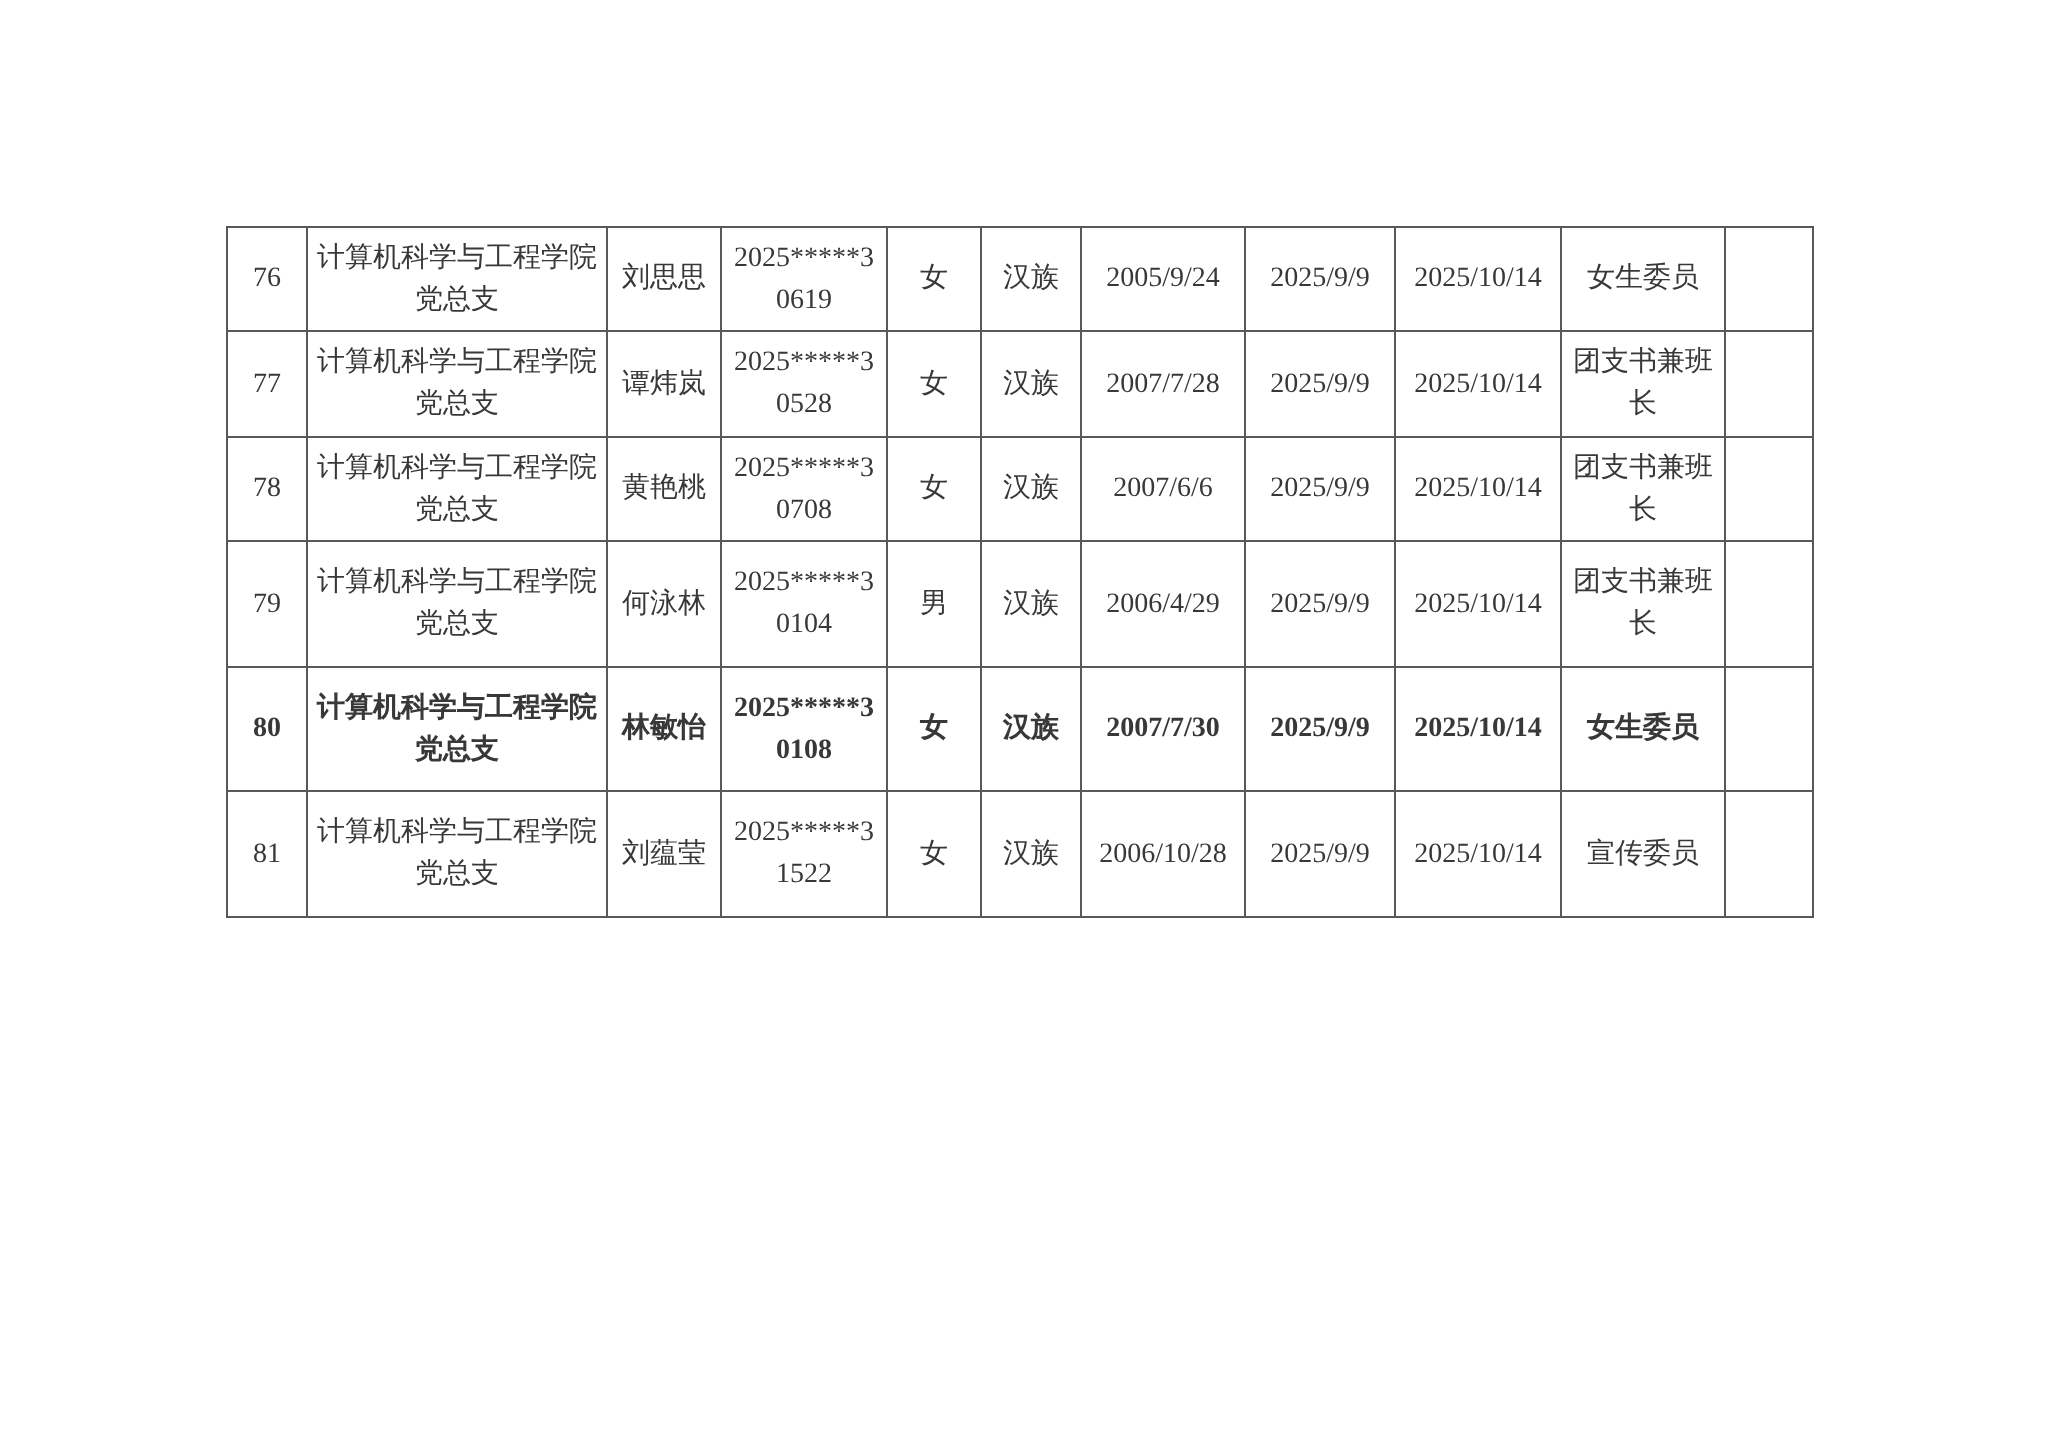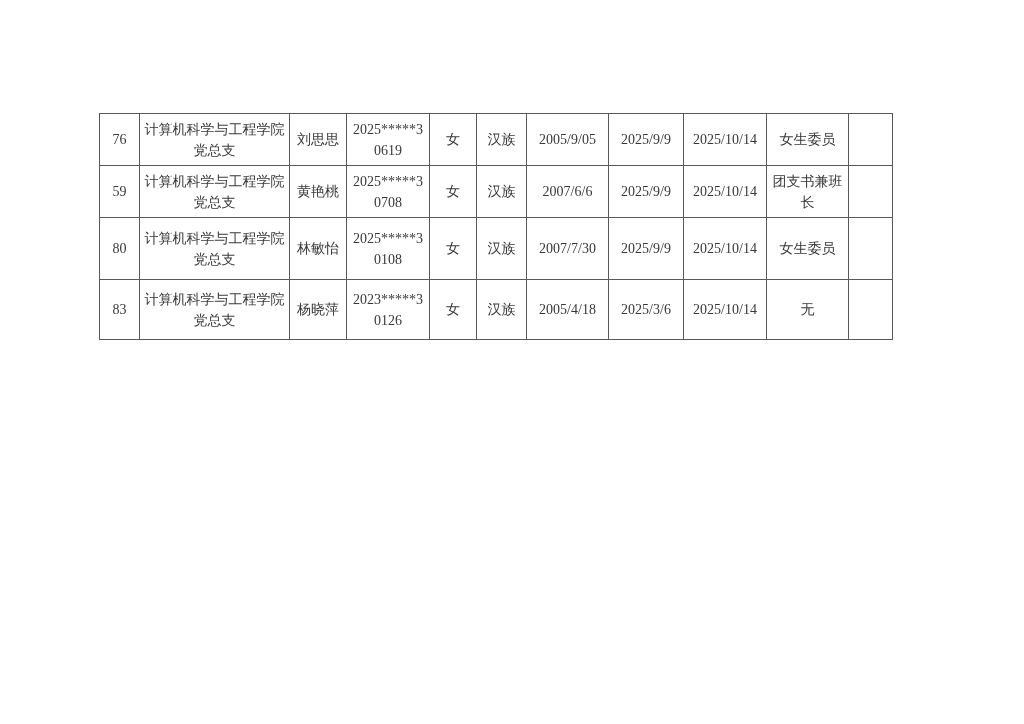--- a/index.html
+++ b/index.html
@@ -13,21 +13,21 @@
   }
   .document-page {
     position: relative;
     width: 1024px;
     height: 724px;
     background: #ffffff;
     overflow: hidden;
   }
   table.roster-table {
     position: absolute;
-    left: 99px;
+    left: 113px;
     top: 113px;
     border-collapse: collapse;
     table-layout: fixed;
     width: 793px;
   }
   table.roster-table td {
     border: 1px solid #595959;
     text-align: center;
     vertical-align: middle;
     font-size: 14px;
@@ -38,21 +38,21 @@
   }
   
   td.cell-id-number   { word-break: break-all; white-space: pre-line; }
   td.cell-organization{ line-height: 22px; }
   td.cell-position    { line-height: 22px; }
   
   tr.r0 { height: 52px; }
   tr.r1 { height: 53px; }
   tr.r2 { height: 52px; }
   tr.r3 { height: 63px; }
-  tr.r4 { height: 62px; }
+  tr.r4 { height: 62px; font-weight: bold; }
   tr.r5 { height: 63px; }
   tr.r6 { height: 60px; }
   tr.r7 { height: 60px; }
 </style>
 </head>
 <body>
 
 <div class="document-page">
   <table class="roster-table">
     <colgroup>
@@ -70,63 +70,91 @@
     </colgroup>
     <tbody id="roster-body">
         <tr class="r0">
           <td class="cell-row-number">76</td>
           <td class="cell-organization">计算机科学与工程学院党总支</td>
           <td class="cell-name">刘思思</td>
           <td class="cell-id-number">2025*****3
 0619</td>
           <td class="cell-gender">女</td>
           <td class="cell-ethnicity">汉族</td>
-          <td class="cell-birth-date">2005/9/05</td>
+          <td class="cell-birth-date">2005/9/24</td>
           <td class="cell-date-1">2025/9/9</td>
           <td class="cell-date-2">2025/10/14</td>
           <td class="cell-position">女生委员</td>
           <td class="cell-remark"></td>
         </tr>
+        <tr class="r1">
+          <td class="cell-row-number">77</td>
+          <td class="cell-organization">计算机科学与工程学院党总支</td>
+          <td class="cell-name">谭炜岚</td>
+          <td class="cell-id-number">2025*****3
+0528</td>
+          <td class="cell-gender">女</td>
+          <td class="cell-ethnicity">汉族</td>
+          <td class="cell-birth-date">2007/7/28</td>
+          <td class="cell-date-1">2025/9/9</td>
+          <td class="cell-date-2">2025/10/14</td>
+          <td class="cell-position">团支书兼班长</td>
+          <td class="cell-remark"></td>
+        </tr>
         <tr class="r2">
-          <td class="cell-row-number">59</td>
+          <td class="cell-row-number">78</td>
           <td class="cell-organization">计算机科学与工程学院党总支</td>
           <td class="cell-name">黄艳桃</td>
           <td class="cell-id-number">2025*****3
 0708</td>
           <td class="cell-gender">女</td>
           <td class="cell-ethnicity">汉族</td>
           <td class="cell-birth-date">2007/6/6</td>
+          <td class="cell-date-1">2025/9/9</td>
+          <td class="cell-date-2">2025/10/14</td>
+          <td class="cell-position">团支书兼班长</td>
+          <td class="cell-remark"></td>
+        </tr>
+        <tr class="r3">
+          <td class="cell-row-number">79</td>
+          <td class="cell-organization">计算机科学与工程学院党总支</td>
+          <td class="cell-name">何泳林</td>
+          <td class="cell-id-number">2025*****3
+0104</td>
+          <td class="cell-gender">男</td>
+          <td class="cell-ethnicity">汉族</td>
+          <td class="cell-birth-date">2006/4/29</td>
           <td class="cell-date-1">2025/9/9</td>
           <td class="cell-date-2">2025/10/14</td>
           <td class="cell-position">团支书兼班长</td>
           <td class="cell-remark"></td>
         </tr>
         <tr class="r4">
           <td class="cell-row-number">80</td>
           <td class="cell-organization">计算机科学与工程学院党总支</td>
           <td class="cell-name">林敏怡</td>
           <td class="cell-id-number">2025*****3
 0108</td>
           <td class="cell-gender">女</td>
           <td class="cell-ethnicity">汉族</td>
           <td class="cell-birth-date">2007/7/30</td>
           <td class="cell-date-1">2025/9/9</td>
           <td class="cell-date-2">2025/10/14</td>
           <td class="cell-position">女生委员</td>
           <td class="cell-remark"></td>
         </tr>
-        <tr class="r7">
-          <td class="cell-row-number">83</td>
+        <tr class="r5">
+          <td class="cell-row-number">81</td>
           <td class="cell-organization">计算机科学与工程学院党总支</td>
-          <td class="cell-name">杨晓萍</td>
-          <td class="cell-id-number">2023*****3
-0126</td>
+          <td class="cell-name">刘蕴莹</td>
+          <td class="cell-id-number">2025*****3
+1522</td>
           <td class="cell-gender">女</td>
           <td class="cell-ethnicity">汉族</td>
-          <td class="cell-birth-date">2005/4/18</td>
-          <td class="cell-date-1">2025/3/6</td>
+          <td class="cell-birth-date">2006/10/28</td>
+          <td class="cell-date-1">2025/9/9</td>
           <td class="cell-date-2">2025/10/14</td>
-          <td class="cell-position">无</td>
+          <td class="cell-position">宣传委员</td>
           <td class="cell-remark"></td>
         </tr>
       </tbody>
   </table>
 </div>
 
 </body></html>

